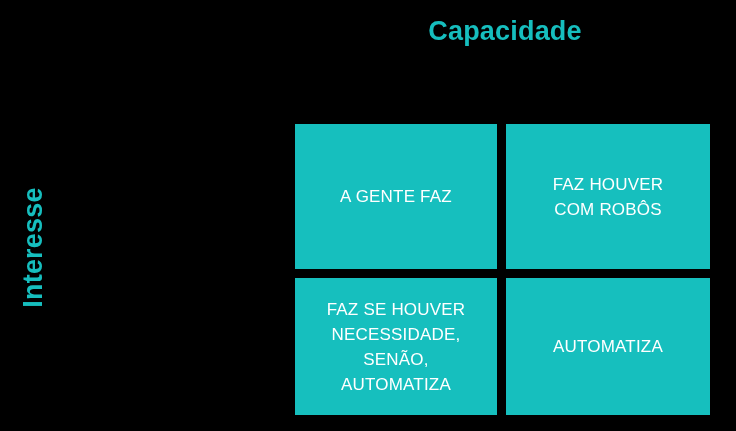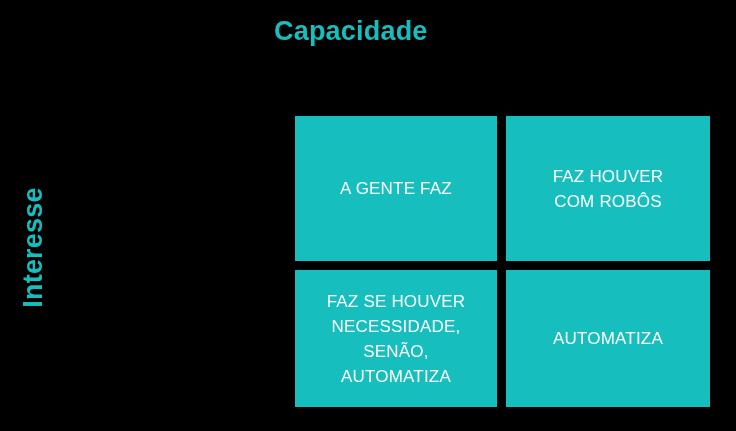--- a/index.html
+++ b/index.html
@@ -26,37 +26,38 @@
     font-weight: bold;
     font-size: 27px;
     line-height: 1;
     letter-spacing: 0.2px;
     white-space: nowrap;
   }
   #title-capacidade {
     left: 0;
     top: 18px;
     width: 736px;
+    text-align: center;
     padding-left: 274px;
     box-sizing: border-box;
   }
   #title-interesse {
     left: 0px;
     top: 250px;
     width: 200px;
     text-align: center;
     transform: translate(-67px, -16px) rotate(-90deg);
     transform-origin: center center;
   }
 
   
   #matrix {
     position: absolute;
     left: 295px;
-    top: 116px;
+    top: 124px;
     width: 415px;
     height: 291px;
     display: grid;
     grid-template-columns: 202px 204px;
     grid-template-rows: 145px 137px;
     column-gap: 9px;
     row-gap: 9px;
   }
   .quadrant {
     background: #16bfbe;

